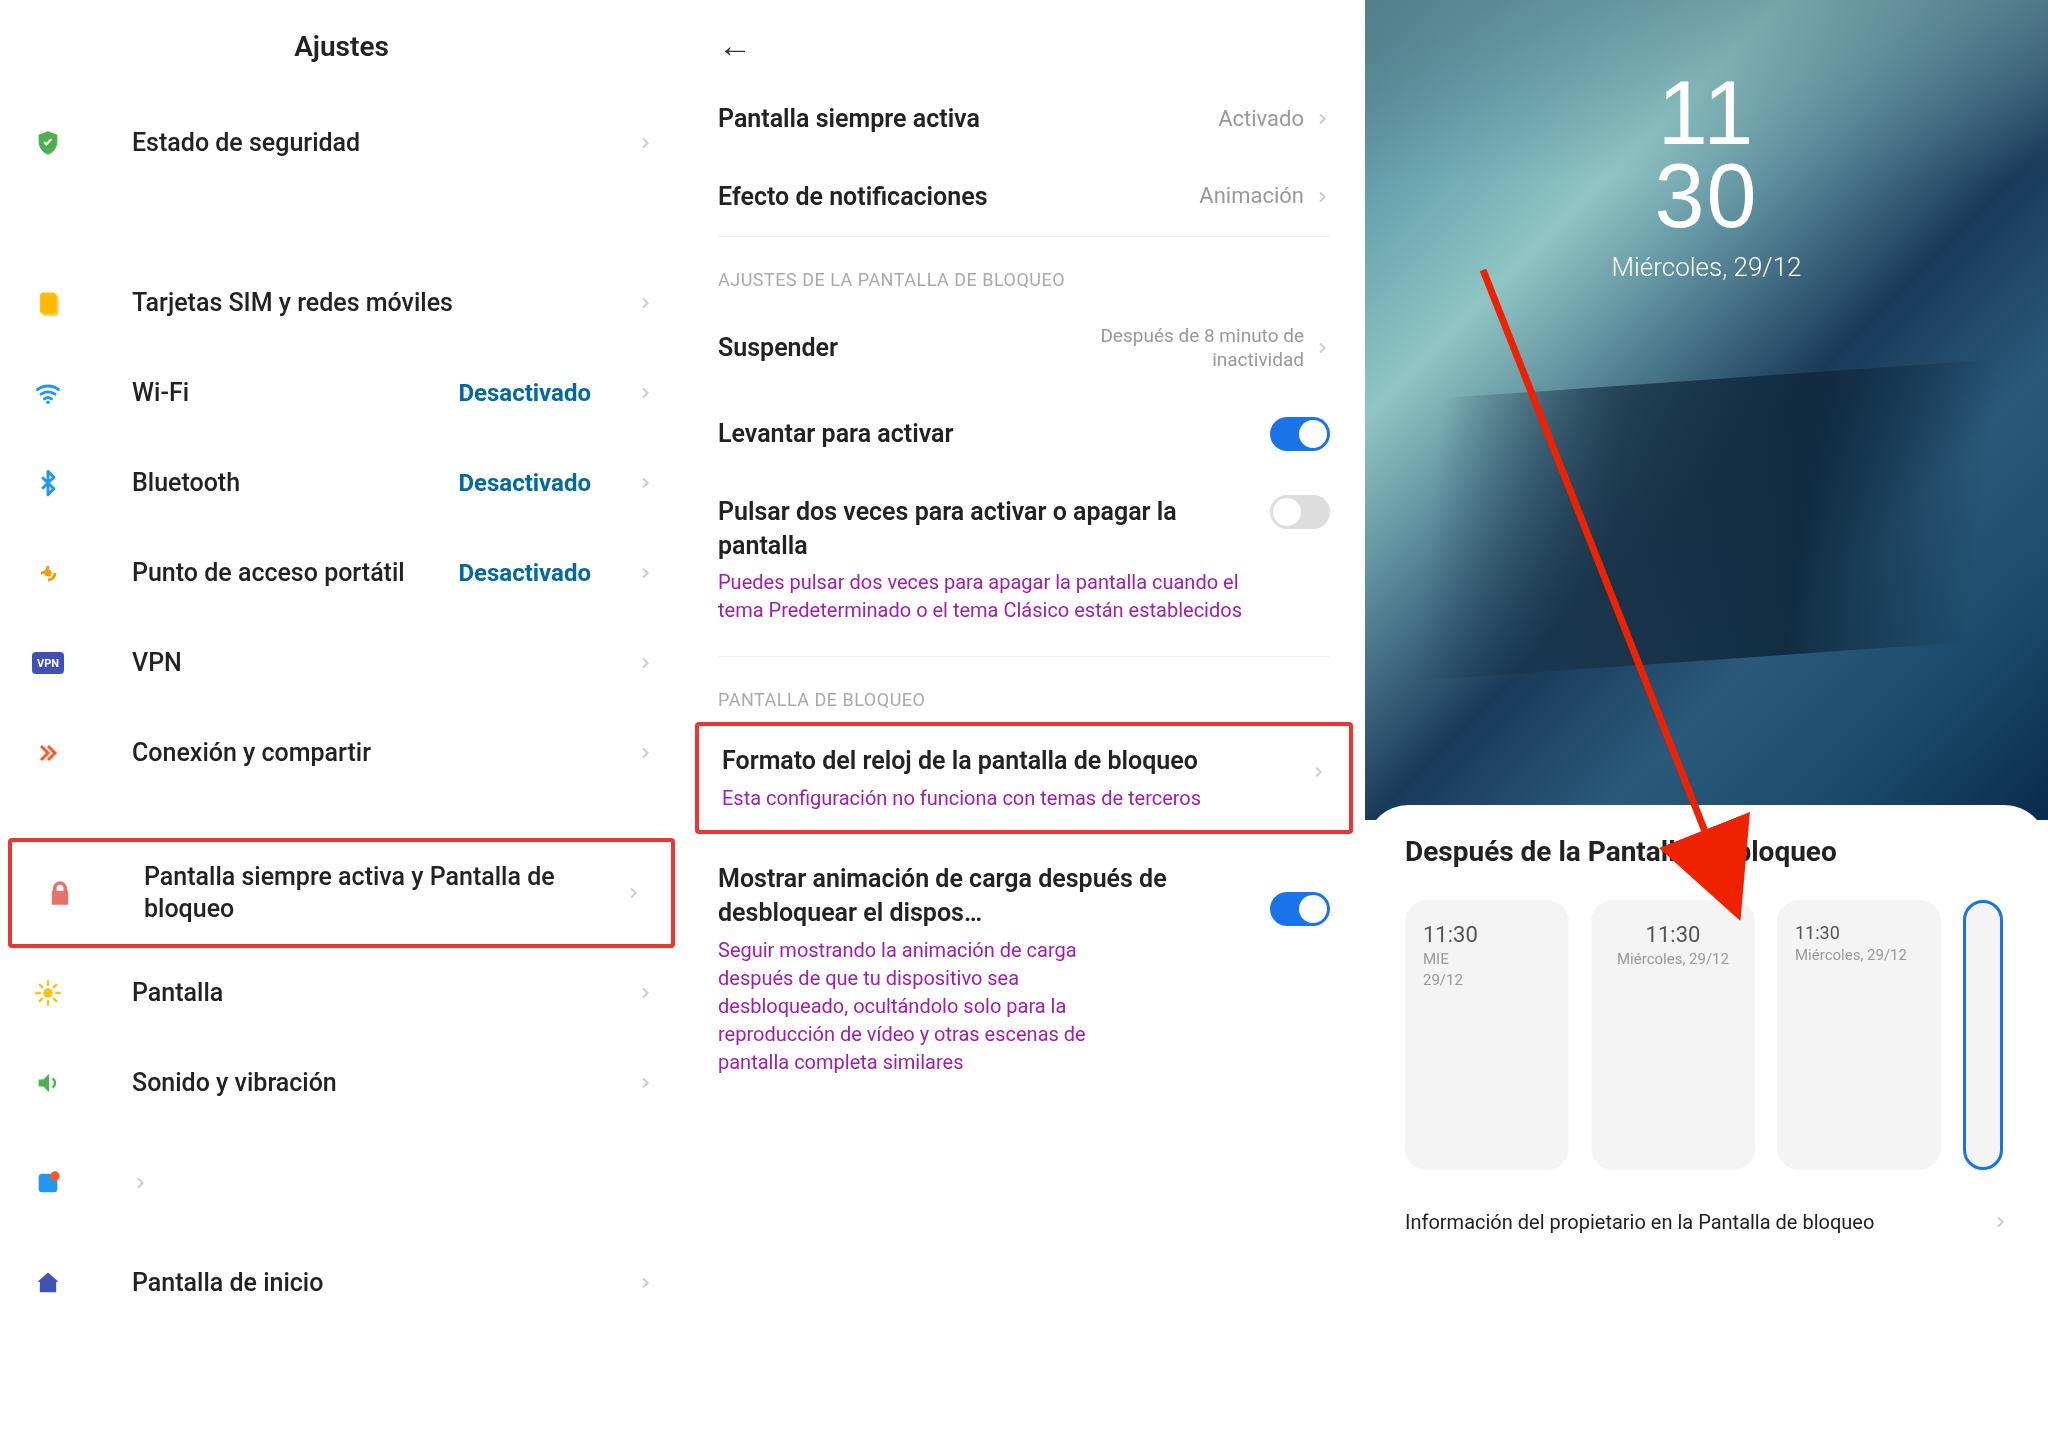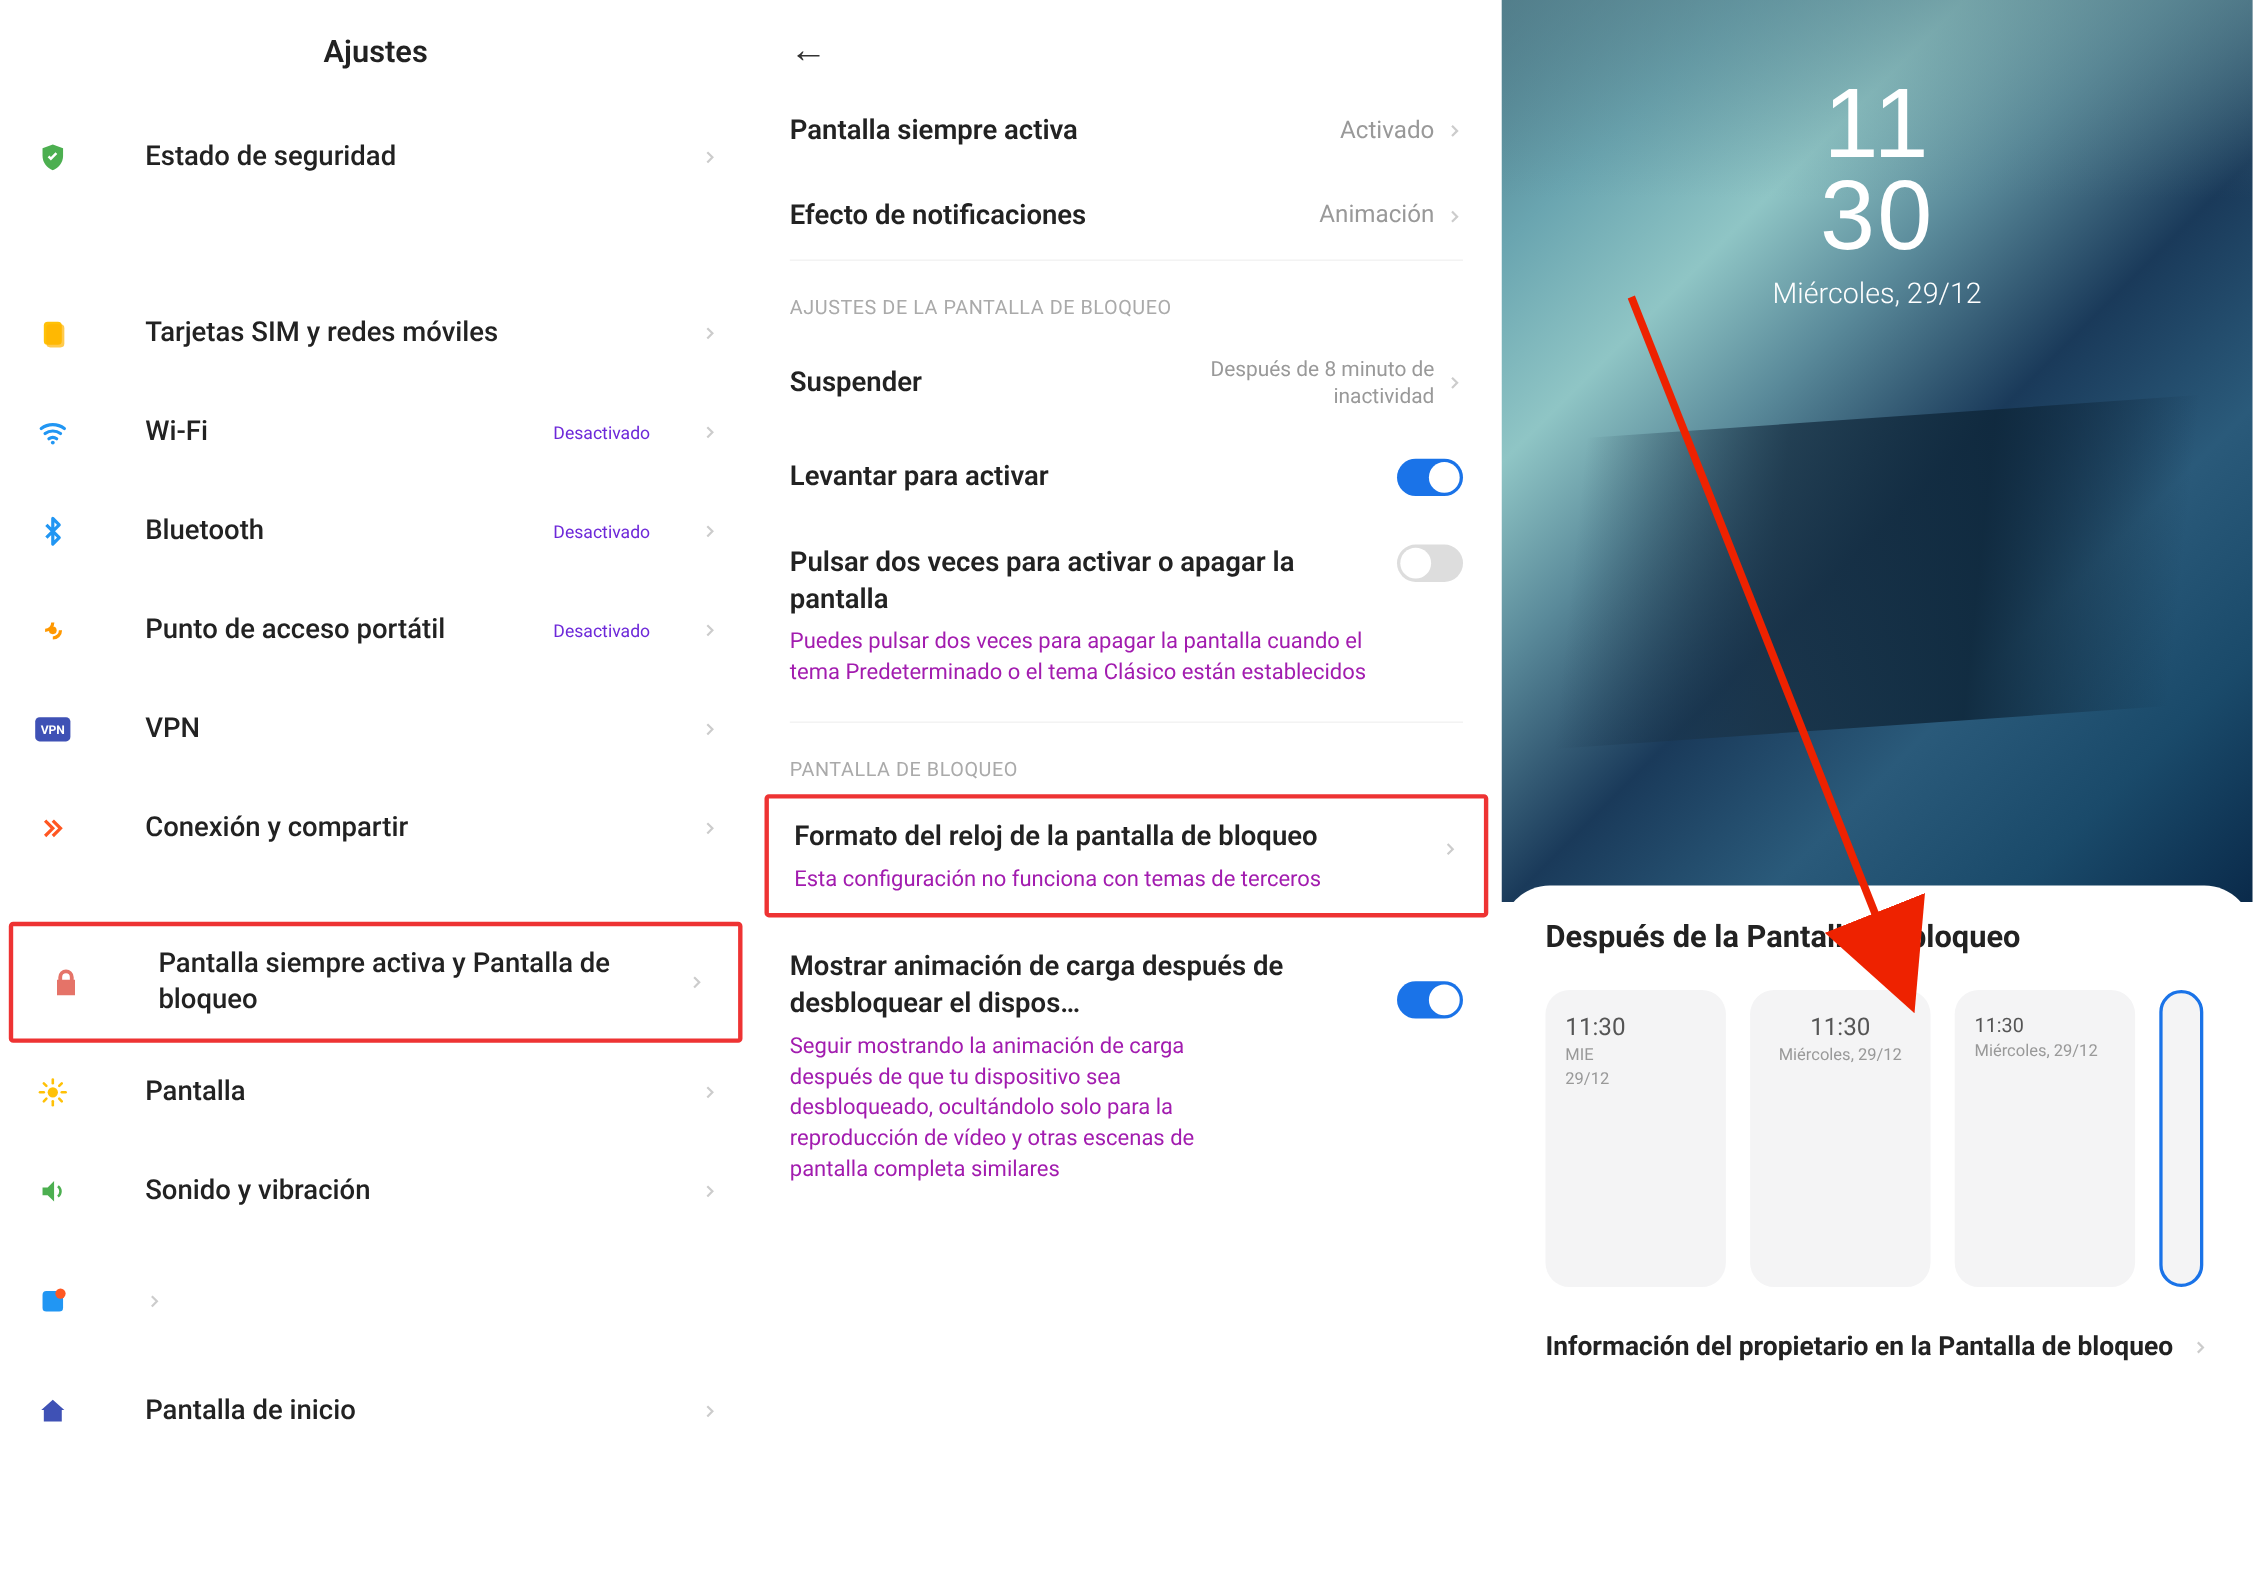--- a/index.html
+++ b/index.html
@@ -8,21 +8,21 @@
 .panel { height: 100%; overflow: hidden; position: relative; background: #fff; }
 .panel-1 { width: 683px; border-right: 0; }
 .panel-2 { width: 682px; }
 .panel-3 { width: 683px; position: relative; }
 
 
 .p1-title { text-align: center; font-size: 28px; font-weight: 600; padding: 30px 16px 35px; color: #222; }
 .p1-item { display: flex; align-items: center; padding: 0 30px; height: 90px; cursor: pointer; position: relative; gap: 34px; }
 .p1-item .icon { width: 36px; height: 36px; margin-right: 32px; display: flex; align-items: center; justify-content: center; flex-shrink: 0; }
 .p1-item .label { flex: 1; font-size: 25px; color: #222; font-weight: 500; line-height: 1.3; }
-.p1-item .value { font-size: 16px; color: #6d28d9; margin-right: 12px; }
+.p1-item .value { font-size: 24px; color: #0369a1; margin-right: 12px; font-weight: bold; }
 .p1-item .chev { color: #ccc; flex-shrink: 0; }
 .p1-gap { height: 70px; }
 .p1-gap-sm { height: 40px; }
 .highlight-1 { border: 4px solid #e33; border-radius: 4px; margin: 0 8px; }
 
 
 .p2-back { padding: 25px 35px 15px; }
 .p2-back span { font-size: 34px; color: #333; }
 .p2-row { display: flex; align-items: center; padding: 22px 35px; cursor: pointer; }
 .p2-row.tall { align-items: flex-start; }
@@ -51,21 +51,21 @@
 .p3-sheet { position: absolute; top: 805px; left: 0; right: 0; bottom: 0; background: #fff; border-radius: 44px 44px 0 0; padding: 30px 40px 0; }
 .p3-sheet-title { font-size: 28px; font-weight: 700; color: #222; margin-bottom: 32px; }
 .p3-thumbs { display: flex; gap: 22px; margin-bottom: 38px; }
 .p3-thumb { width: 164px; height: 270px; background: #f4f4f5; border-radius: 22px; padding: 22px 18px 0; flex-shrink: 0; }
 .p3-thumb.sel { border: 3px solid #1a73e8; }
 .p3-thumb.cut { width: 40px; padding: 0; }
 .p3-thumb .t { font-size: 22px; color: #555; }
 .p3-thumb .d { font-size: 15px; color: #999; margin-top: 3px; }
 .p3-thumb.center { text-align: center; }
 .p3-owner { display: flex; align-items: center; }
-.p3-owner .txt { flex: 1; font-size: 24px; color: #222; font-weight: 700; line-height: 1.4; }
+.p3-owner .txt { flex: 1; font-size: 20px; color: #222; font-weight: 400; line-height: 1.4; }
 .p3-owner .chev { color: #ccc; }
 
 
 .arrow { position: absolute; top: 262px; left: 110px; z-index: 10; pointer-events: none; }
 
 .chev svg { display: block; }
 </style>
 </head>
 <body>
 

